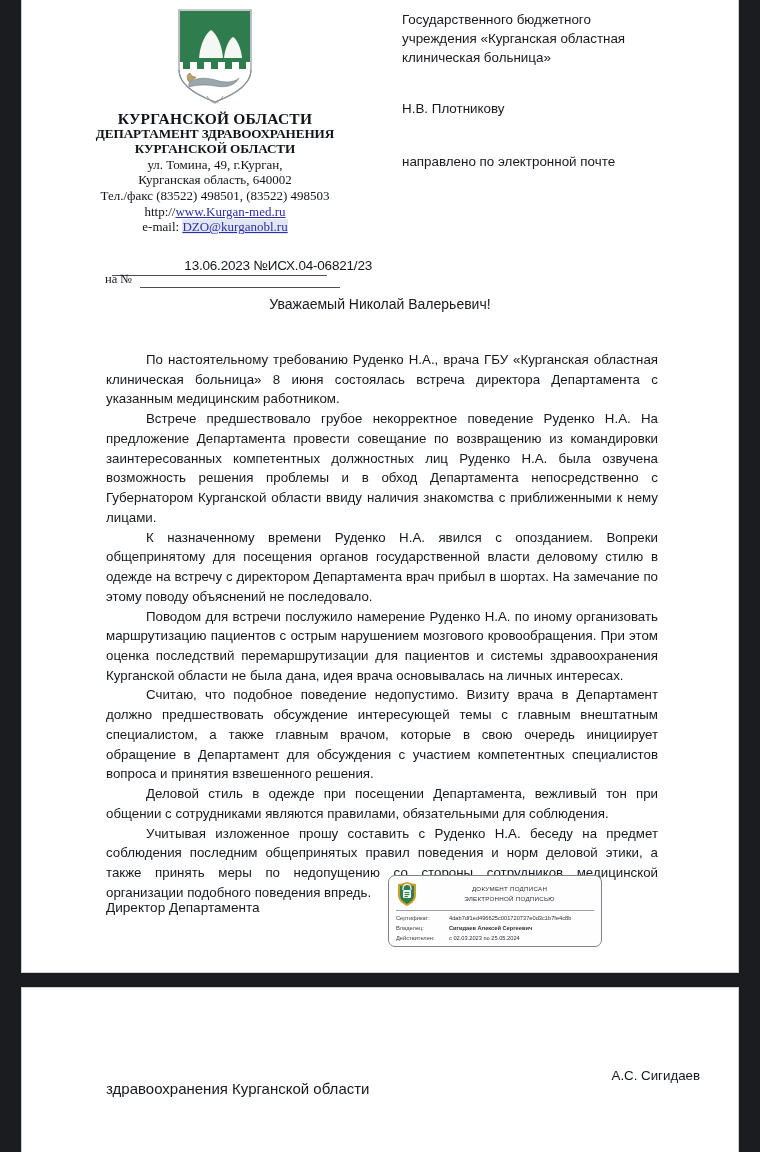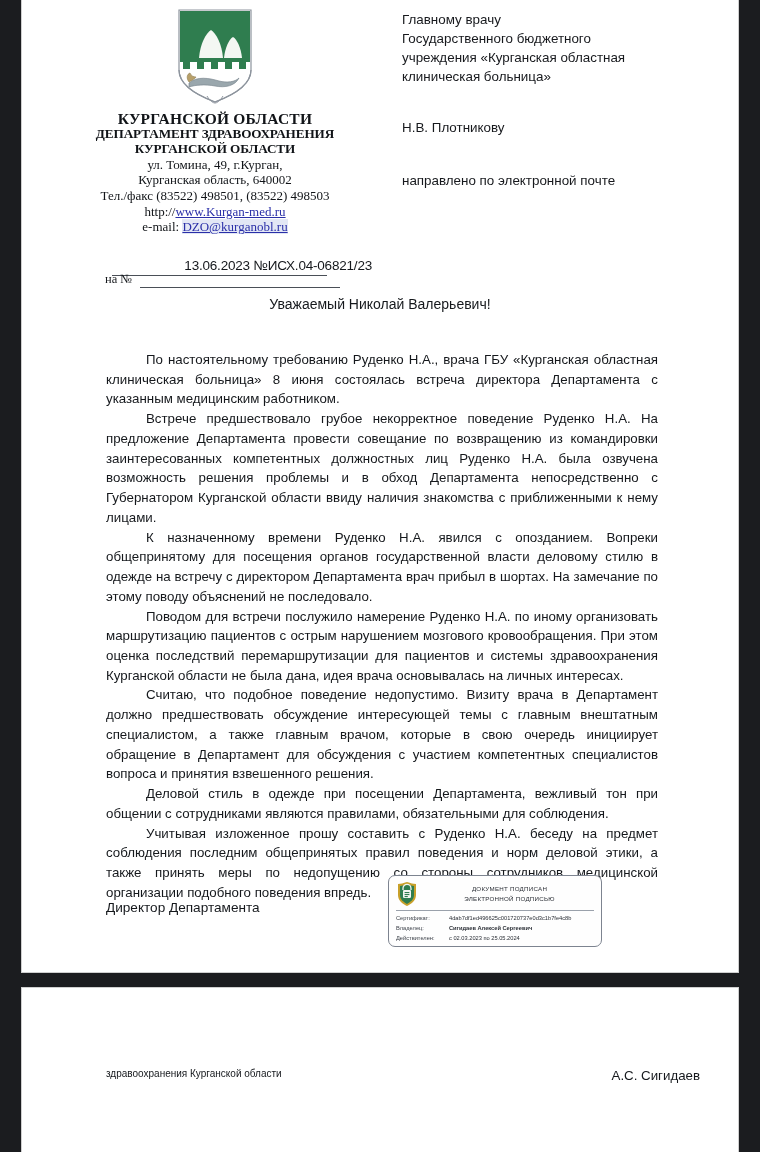--- a/index.html
+++ b/index.html
@@ -180,22 +180,22 @@
   }
   .estamp-row { display: flex; gap: 5px; }
   .estamp-key { flex: 0 0 48px; color: #3a3f47; }
   .estamp-val { flex: 1; }
   .estamp-val.b { font-weight: bold; }
 
   
   .p2-left {
     position: absolute;
     left: 84px;
-    top: 80px;
-    font-size: 10px;
+    top: 92px;
+    font-size: 15px;
     color: #15181c;
   }
   .p2-right {
     position: absolute;
     right: 38px;
     top: 80px;
     font-size: 13.3px;
     color: #15181c;
   }
 </style>
@@ -237,21 +237,20 @@
         <div class="lh-line lh-addr"><span>http://</span><span class="lh-link">www.Kurgan-med.ru</span></div>
         <div class="lh-line lh-addr"><span>e-mail: </span><span class="lh-link2">DZO@kurganobl.ru</span></div>
       </div>
 
       <div class="outnum">13.06.2023 №ИСХ.04-06821/23</div>
       <div class="rule-a"></div>
       <div class="na-no">на №</div>
       <div class="rule-b"></div>
 
       <div class="addressee">
-        <div>Главному врачу</div>
         <div>Государственного бюджетного</div>
         <div>учреждения «Курганская областная</div>
         <div>клиническая больница»</div>
         <div class="person">Н.В. Плотникову</div>
         <div class="sent-by">направлено по электронной почте</div>
       </div>
 
       <div class="greeting">Уважаемый Николай Валерьевич!</div>
 
       <div class="body-text">

